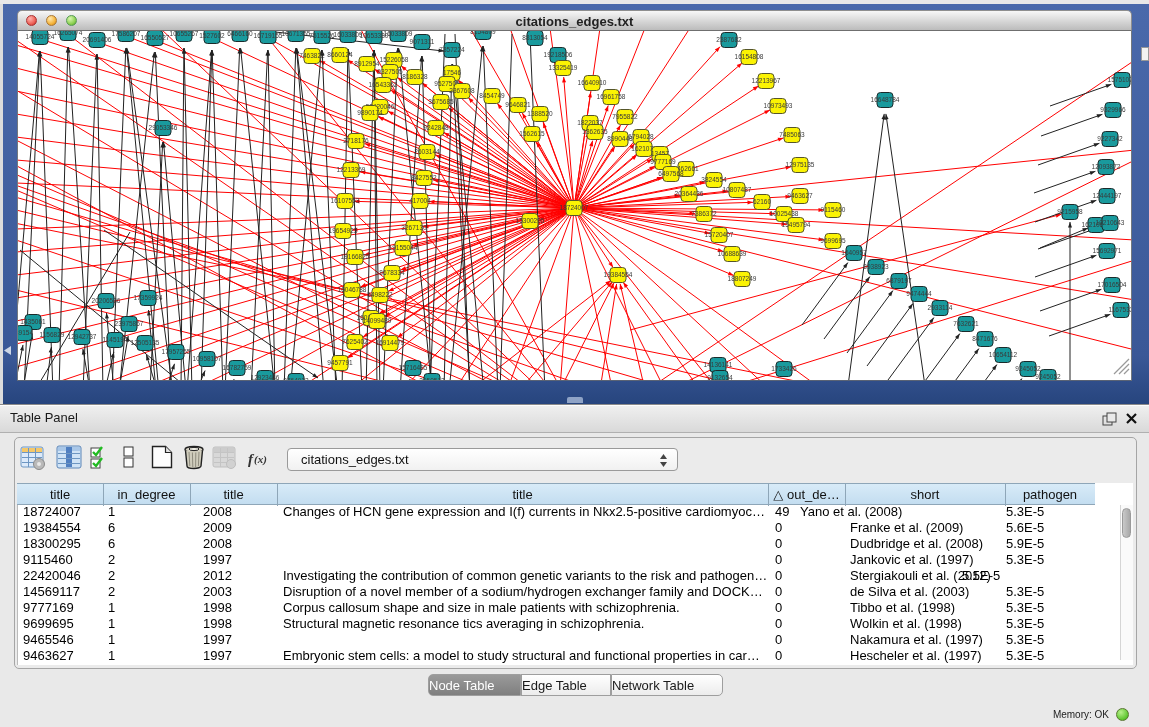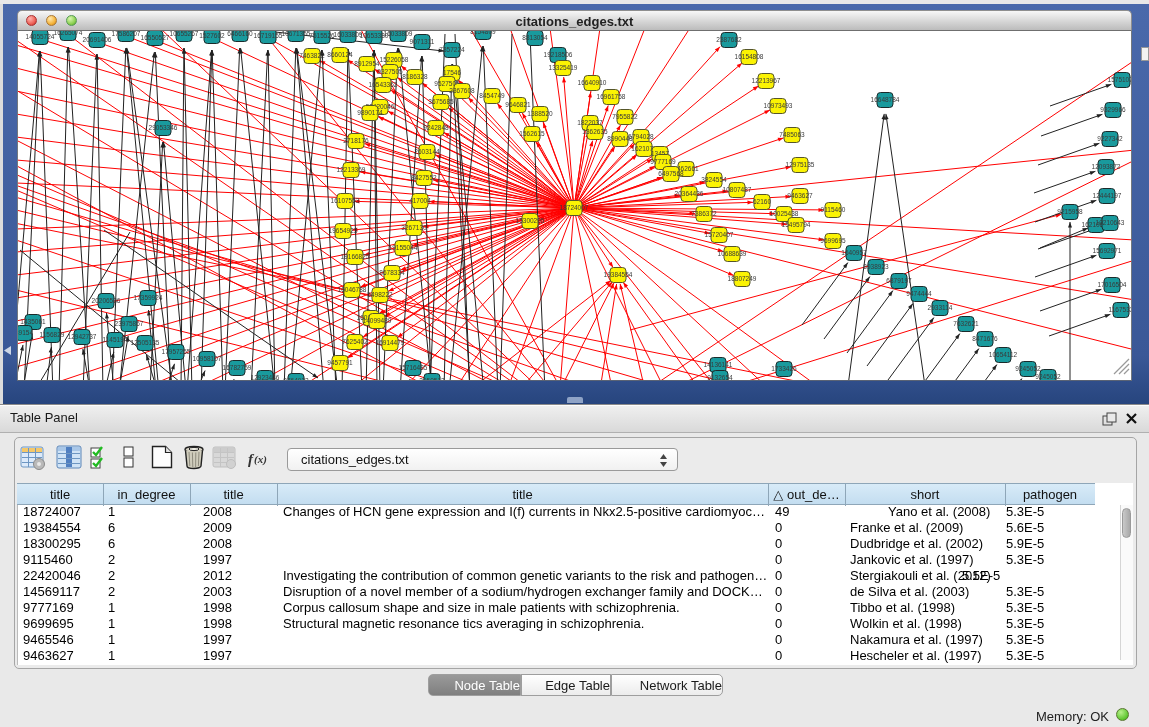--- a/index.html
+++ b/index.html
@@ -16,25 +16,25 @@
 .container{left:14px;top:437px;width:1123px;height:232px;background:#ebebeb;border:1px solid #a5a5a5;border-radius:5px}
 .dropdown{left:287px;top:448px;width:391px;height:23px;background:linear-gradient(#fff,#f1f1f1);border:1px solid #9a9a9a;border-radius:4px;font-size:13px;color:#111;line-height:21px;padding-left:13px}
 .thead{left:17px;top:483px;width:1078px;height:22px;background:linear-gradient(#d8ebf8,#c3ddf0);border-top:1px solid #8ea6b8;border-bottom:1px solid #8ea6b8}
 .thead span{position:absolute;top:3px;font-size:13px;color:#111;text-align:center}
 .tablebg{left:17px;top:483px;width:1116px;height:182px;background:#fff;border-left:1px solid #bbb}
 .trow{position:absolute;left:0;width:1095px;height:16px;line-height:16px;font-size:13px;color:#000}
 .trow span{position:absolute;top:0;white-space:nowrap}
 .vsb{left:1120px;top:505px;width:13px;height:155px;background:#fafafa;border-left:1px solid #d5d5d5}
 .vthumb{left:1122px;top:508px;width:9px;height:30px;border-radius:5px;background:linear-gradient(90deg,#c9c9c9,#a8a8a8);border:1px solid #9a9a9a}
 .seg{left:428px;top:674px;height:22px;font-size:13px}
-.seg div{position:absolute;top:0;height:22px;line-height:21px;text-align:right;border:1px solid #9e9e9e}
+.seg div{position:absolute;top:0;height:22px;line-height:21px;text-align:left;border:1px solid #9e9e9e}
 .segA{left:0;width:93px;border-radius:5px 0 0 5px;background:linear-gradient(#9a9a9a,#7f7f7f);color:#fff;border-right:none}
 .segB{left:93px;width:90px;background:linear-gradient(#fff,#ececec);color:#1a1a1a}
 .segC{left:183px;width:112px;border-radius:0 5px 5px 0;background:linear-gradient(#fff,#ececec);color:#1a1a1a;border-left:none}
-.mem{right:40px;top:709px;font-size:13px;color:#222}
+.mem{right:40px;top:709px;font-size:10px;color:#222}
 .memdot{left:1116px;top:708px;width:13px;height:13px;border-radius:50%;background:radial-gradient(circle at 35% 30%,#b7f08a,#5cc52e 70%,#3f9a1a);border:1px solid #57772f}
 </style></head>
 <body>
 <div class="abs blue"></div>
 <div class="abs" style="left:0;top:0;width:1149px;height:4px;background:#e8e8e8"></div>
 <div class="abs" style="left:0;top:4px;width:3px;height:400px;background:#dcdcdc"></div>
 <div class="abs titlebar"></div>
 <div class="abs tl" style="left:26px;background:radial-gradient(circle at 35% 30%,#ffb3ae,#ee6258 60%,#b5241c);border:1px solid #a33"></div>
 <div class="abs tl" style="left:46px;background:radial-gradient(circle at 35% 30%,#ffe9b0,#f5b43b 60%,#c67f14);border:1px solid #a73"></div>
 <div class="abs tl" style="left:66px;background:radial-gradient(circle at 35% 30%,#d8f7b1,#8ed153 60%,#4f9a1f);border:1px solid #595"></div>
@@ -821,37 +821,37 @@
 <i style="position:absolute;left:751px;top:0;width:1px;height:22px;background:#8ea6b8"></i>
 <i style="position:absolute;left:828px;top:0;width:1px;height:22px;background:#8ea6b8"></i>
 <i style="position:absolute;left:988px;top:0;width:1px;height:22px;background:#8ea6b8"></i>
 </div>
 <div class="trow" style="top:504px">
 <span style="left:23px">18724007</span>
     <span style="left:108px">1</span>
     <span style="left:203px">2008</span>
     <span style="left:283px">Changes of HCN gene expression and I(f) currents in Nkx2.5‑positive cardiomyoc…</span>
     <span style="left:775px">49</span>
-    <span style="left:888px">Yano et al. (2008)</span>
+    <span style="left:800px">Yano et al. (2008)</span>
     <span style="left:1006px">5.3E‑5</span>
 </div>
 <div class="trow" style="top:520px">
 <span style="left:23px">19384554</span>
     <span style="left:108px">6</span>
     <span style="left:203px">2009</span>
     <span style="left:775px">0</span>
     <span style="left:850px">Franke et al. (2009)</span>
     <span style="left:1006px">5.6E‑5</span>
 </div>
 <div class="trow" style="top:536px">
 <span style="left:23px">18300295</span>
     <span style="left:108px">6</span>
     <span style="left:203px">2008</span>
     <span style="left:775px">0</span>
-    <span style="left:850px">Dudbridge et al. (2002)</span>
+    <span style="left:850px">Dudbridge et al. (2008)</span>
     <span style="left:1006px">5.9E‑5</span>
 </div>
 <div class="trow" style="top:552px">
 <span style="left:23px">9115460</span>
     <span style="left:108px">2</span>
     <span style="left:203px">1997</span>
     <span style="left:775px">0</span>
     <span style="left:850px">Jankovic et al. (1997)</span>
     <span style="left:1006px">5.3E‑5</span>
 </div>
@@ -896,20 +896,21 @@
     <span style="left:108px">1</span>
     <span style="left:203px">1997</span>
     <span style="left:775px">0</span>
     <span style="left:850px">Nakamura et al. (1997)</span>
     <span style="left:1006px">5.3E‑5</span>
 </div>
 <div class="trow" style="top:648px">
 <span style="left:23px">9463627</span>
     <span style="left:108px">1</span>
     <span style="left:203px">1997</span>
+    <span style="left:283px">Embryonic stem cells: a model to study structural and functional properties in car…</span>
     <span style="left:775px">0</span>
     <span style="left:850px">Hescheler et al. (1997)</span>
     <span style="left:1006px">5.3E‑5</span>
 </div>
 <div class="abs vsb"></div>
 <div class="abs vthumb"></div>
 <div class="abs seg">
 <div class="segA">Node Table</div>
     <div class="segB">Edge Table</div>
     <div class="segC">Network Table</div>

